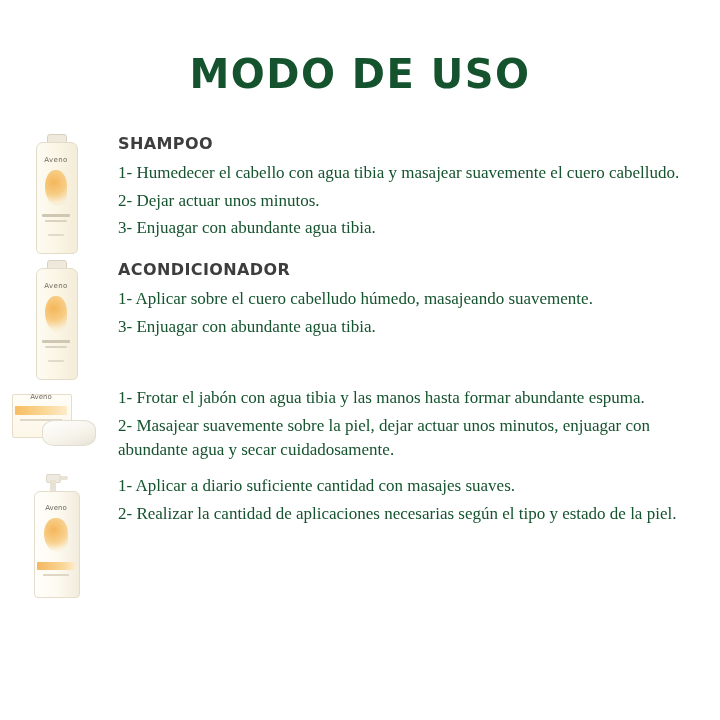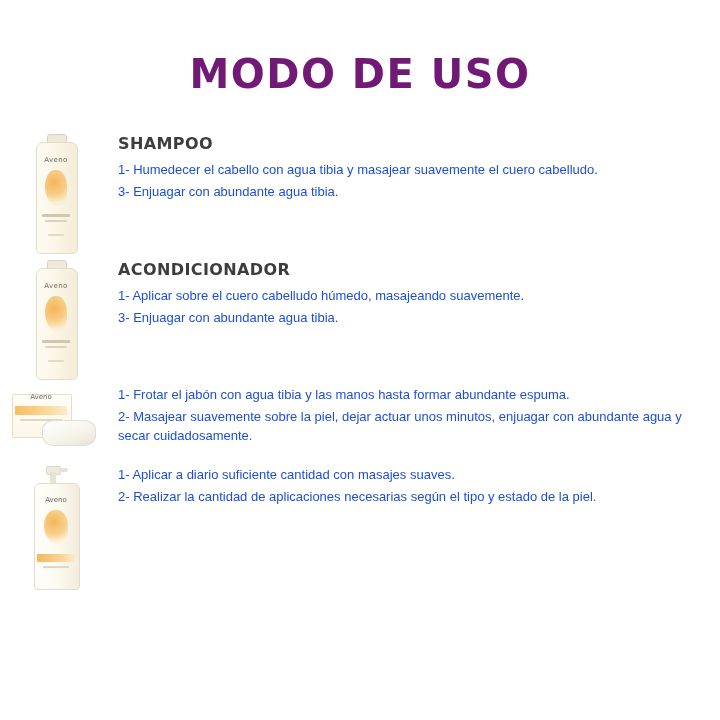--- a/index.html
+++ b/index.html
@@ -18,21 +18,21 @@
     position: relative;
     width: 720px;
     height: 720px;
     box-sizing: border-box;
   }
   .title {
     text-align: center;
     font-size: 40px;
     font-weight: bold;
     letter-spacing: 1.5px;
-    color: #701a75;
+    color: #14532d;
     margin: 52px 0 0 0;
     line-height: 1.1;
     font-family: "DejaVu Sans", sans-serif;
   }
   .sections {
     margin-top: 38px;
   }
   .section {
     display: flex;
     align-items: flex-start;
@@ -54,24 +54,25 @@
   }
   .sec-title {
     font-size: 16px;
     font-weight: bold;
     color: #3d3d3d;
     letter-spacing: 0.4px;
     margin: 0 0 8px 0;
     font-family: "DejaVu Sans", sans-serif;
   }
   .sec-line {
-    font-size: 13px;
+    font-size: 17px;
     line-height: 1.45;
-    color: #1d4ed8;
+    color: #14532d;
     margin: 0 0 3px 0;
+    font-family: Liberation Serif, serif;
   }
 
   
   .bottle {
     position: relative;
     width: 40px;
     height: 118px;
   }
   .bottle .cap {
     position: absolute;
@@ -292,20 +293,21 @@
           <div class="brand">Aveno</div>
           <div class="swirl"></div>
           <div class="lbl1"></div>
           <div class="lbl2"></div>
           <div class="lbl3"></div>
         </div>
       </div>
       <div class="text-col">
         <div class="sec-title">SHAMPOO</div>
         <p class="sec-line">1- Humedecer el cabello con agua tibia y masajear suavemente el cuero cabelludo.</p>
+        <p class="sec-line">2- Dejar actuar unos minutos.</p>
         <p class="sec-line">3- Enjuagar con abundante agua tibia.</p>
       </div>
     </div>
 
     <div class="section">
       <div class="thumb">
         <div class="bottle">
           <div class="cap"></div>
           <div class="body"></div>
           <div class="brand">Aveno</div>

